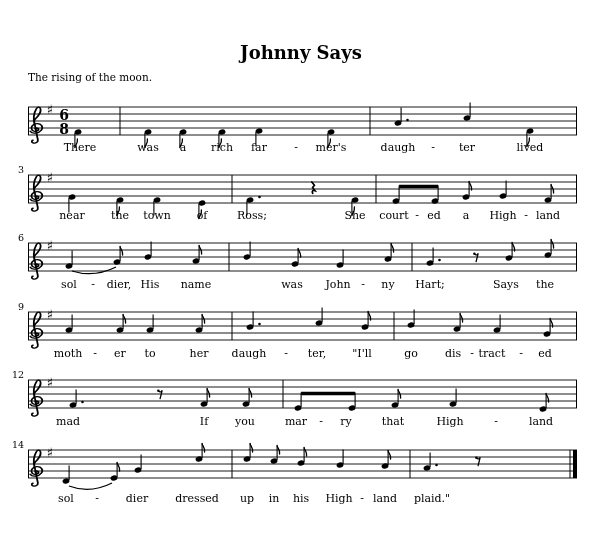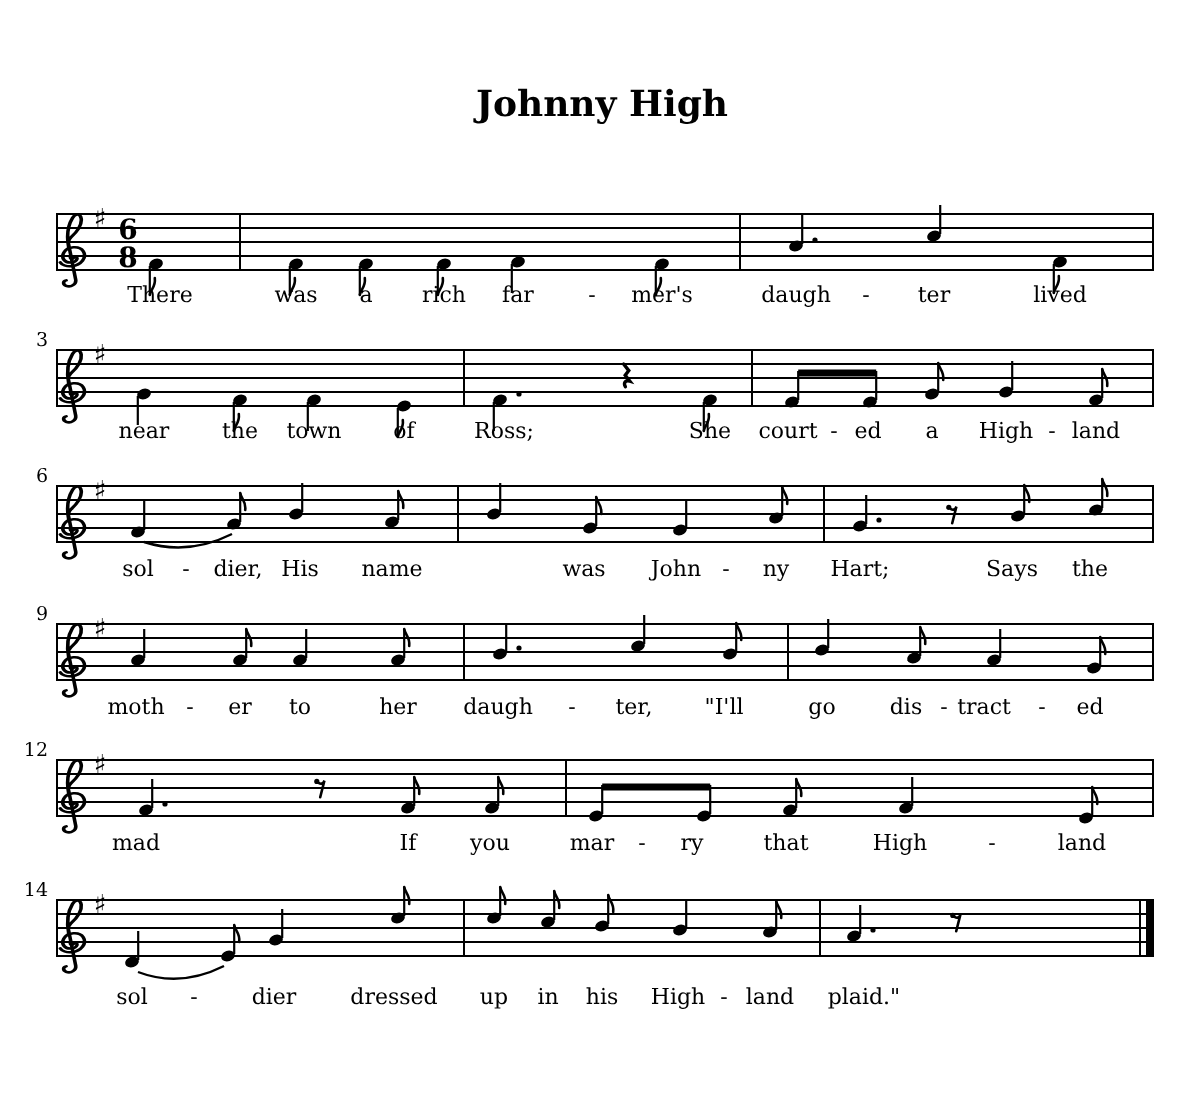--- a/index.html
+++ b/index.html
@@ -21,21 +21,22 @@
   .slur{stroke:#000;stroke-width:1.2;fill:none;}
   .lyr{font:11px "DejaVu Serif",serif;}
   .sharp{font:13px "DejaVu Sans",sans-serif;}
   .ts{font:700 14px "DejaVu Serif",serif;}
   .mnum{font:9.5px "DejaVu Serif",serif;}
 </style>
 </head>
 <body>
 
 <div class="page">
-  <div class="title">Johnny High</div>
+  <div class="title">Johnny Says</div>
+  <div class="subtitle">The rising of the moon.</div>
   <svg id="score" width="602" height="555" viewBox="0 0 602 555">
       <g>
         <line x1="28" y1="107" x2="577" y2="107" class="sline"></line>
         <line x1="28" y1="114" x2="577" y2="114" class="sline"></line>
         <line x1="28" y1="121" x2="577" y2="121" class="sline"></line>
         <line x1="28" y1="128" x2="577" y2="128" class="sline"></line>
         <line x1="28" y1="135" x2="577" y2="135" class="sline"></line>
         <line x1="28.5" y1="107" x2="28.5" y2="135" class="bar"></line>
         <line x1="120" y1="107" x2="120" y2="135" class="bar"></line>
         <line x1="370" y1="107" x2="370" y2="135" class="bar"></line>

